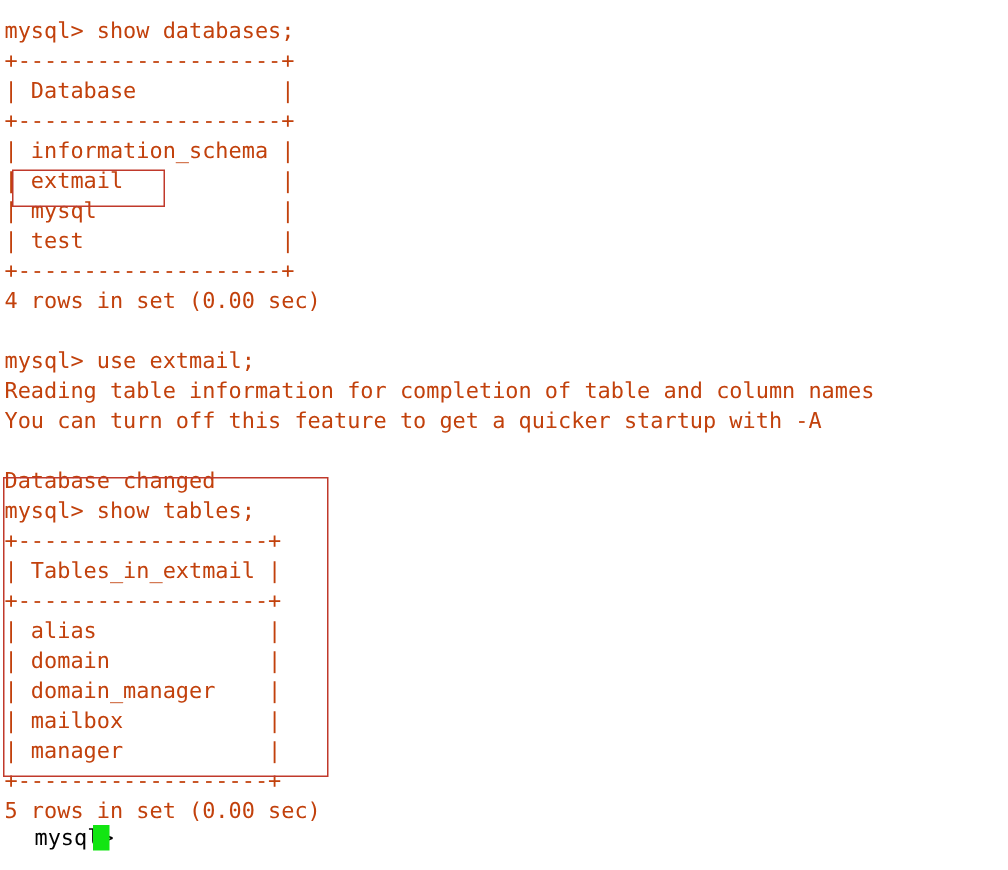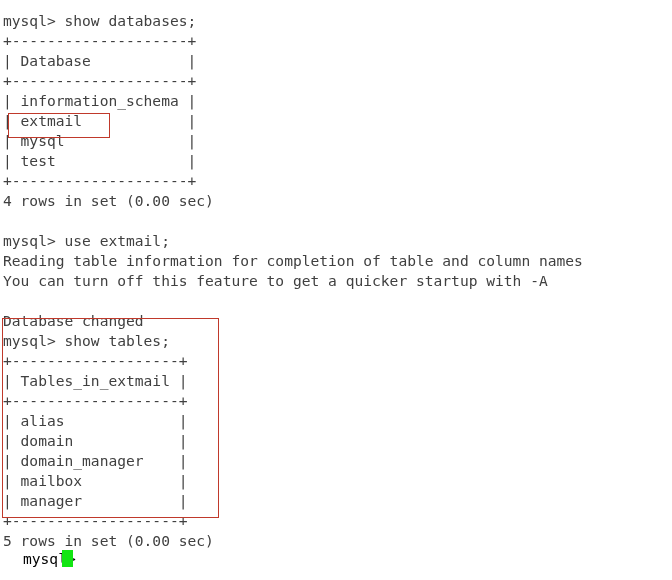--- a/index.html
+++ b/index.html
@@ -29,21 +29,21 @@
   #console-lines {
     position: absolute;
     left: 3px;
     top: 11px;
     white-space: pre;
     letter-spacing: 0px;
   }
   .line {
     height: 20px;
     white-space: pre;
-    color: #404040;
+    color: #c2410c;
   }
   .line.blank {
     height: 20px;
   }
   
   .annotation-box {
     position: absolute;
     border: 1.6px solid #c0392b;
     box-sizing: border-box;
     pointer-events: none;

